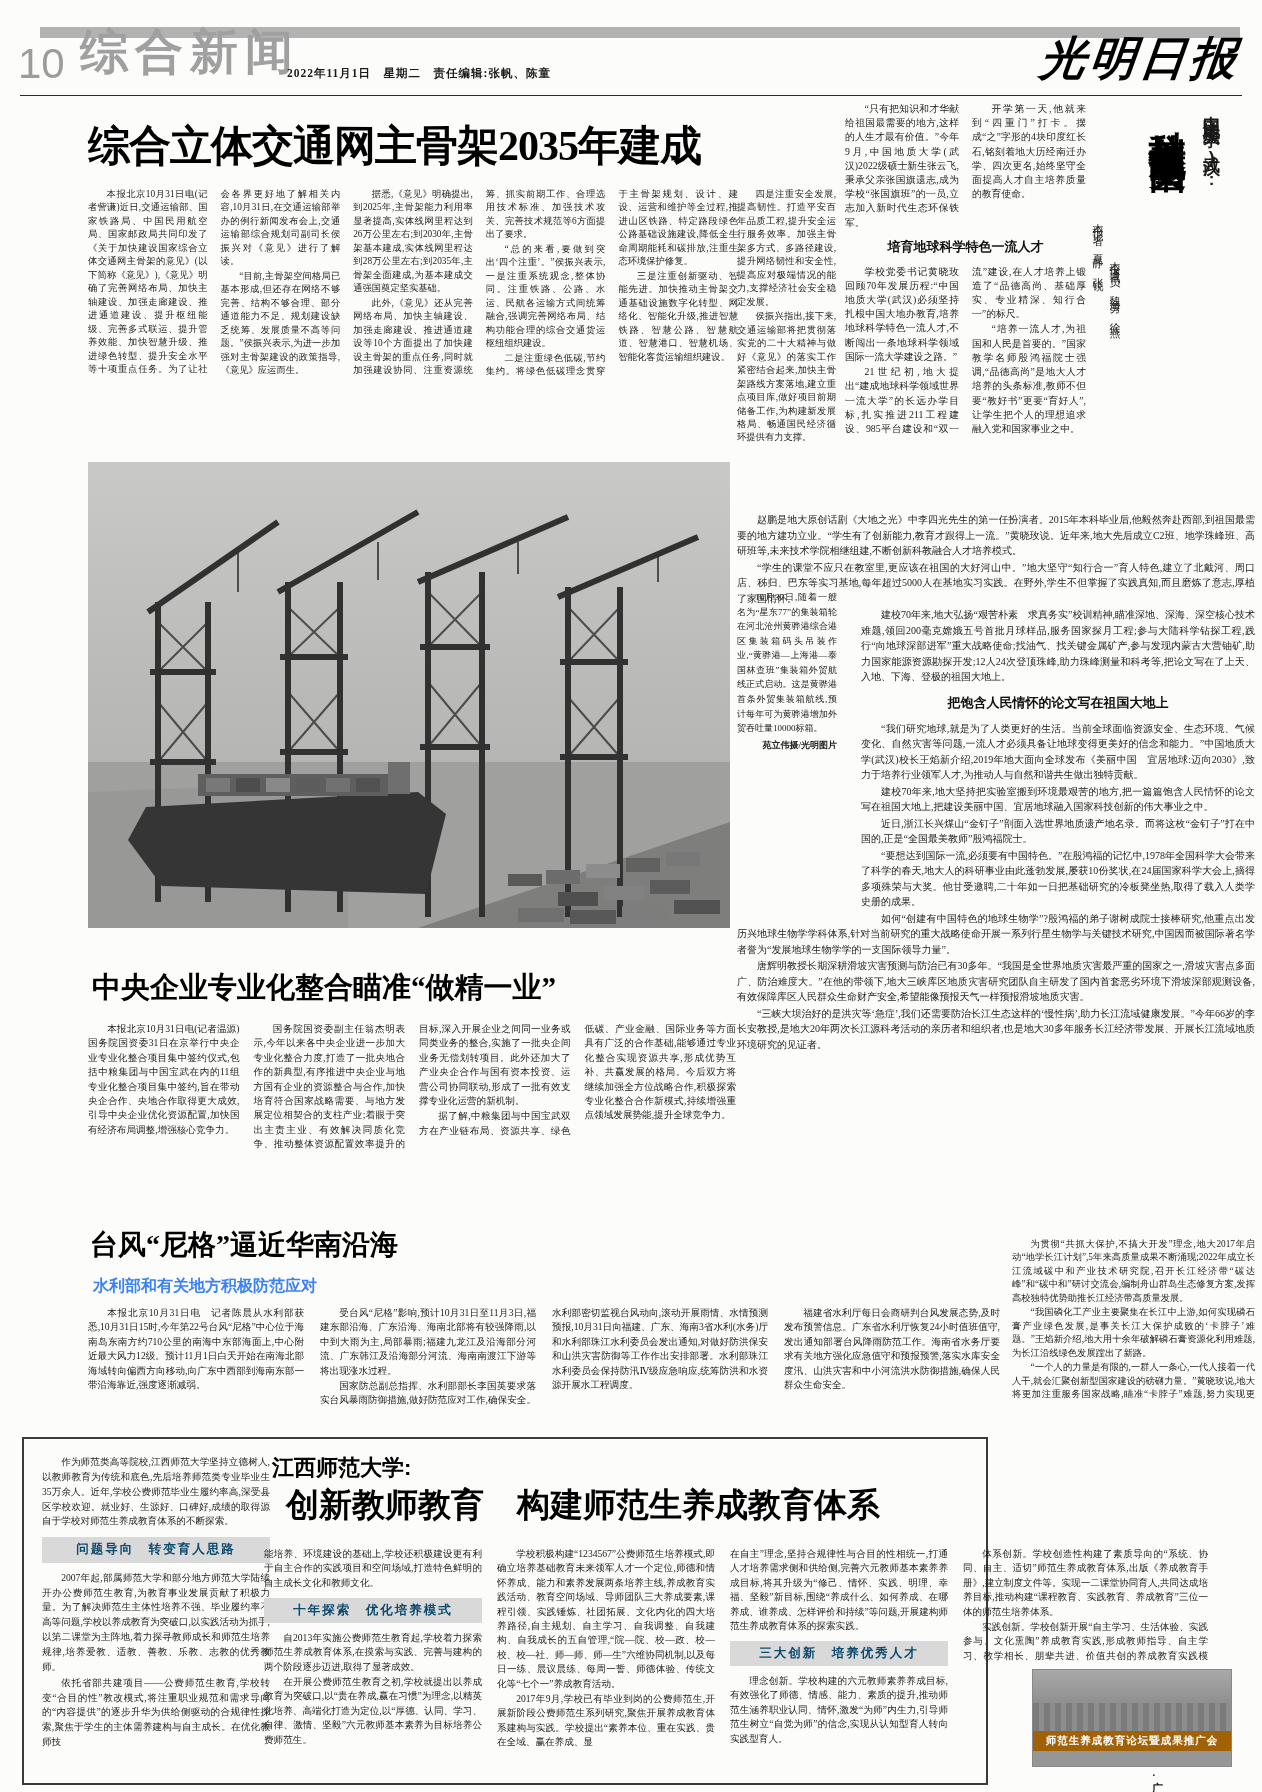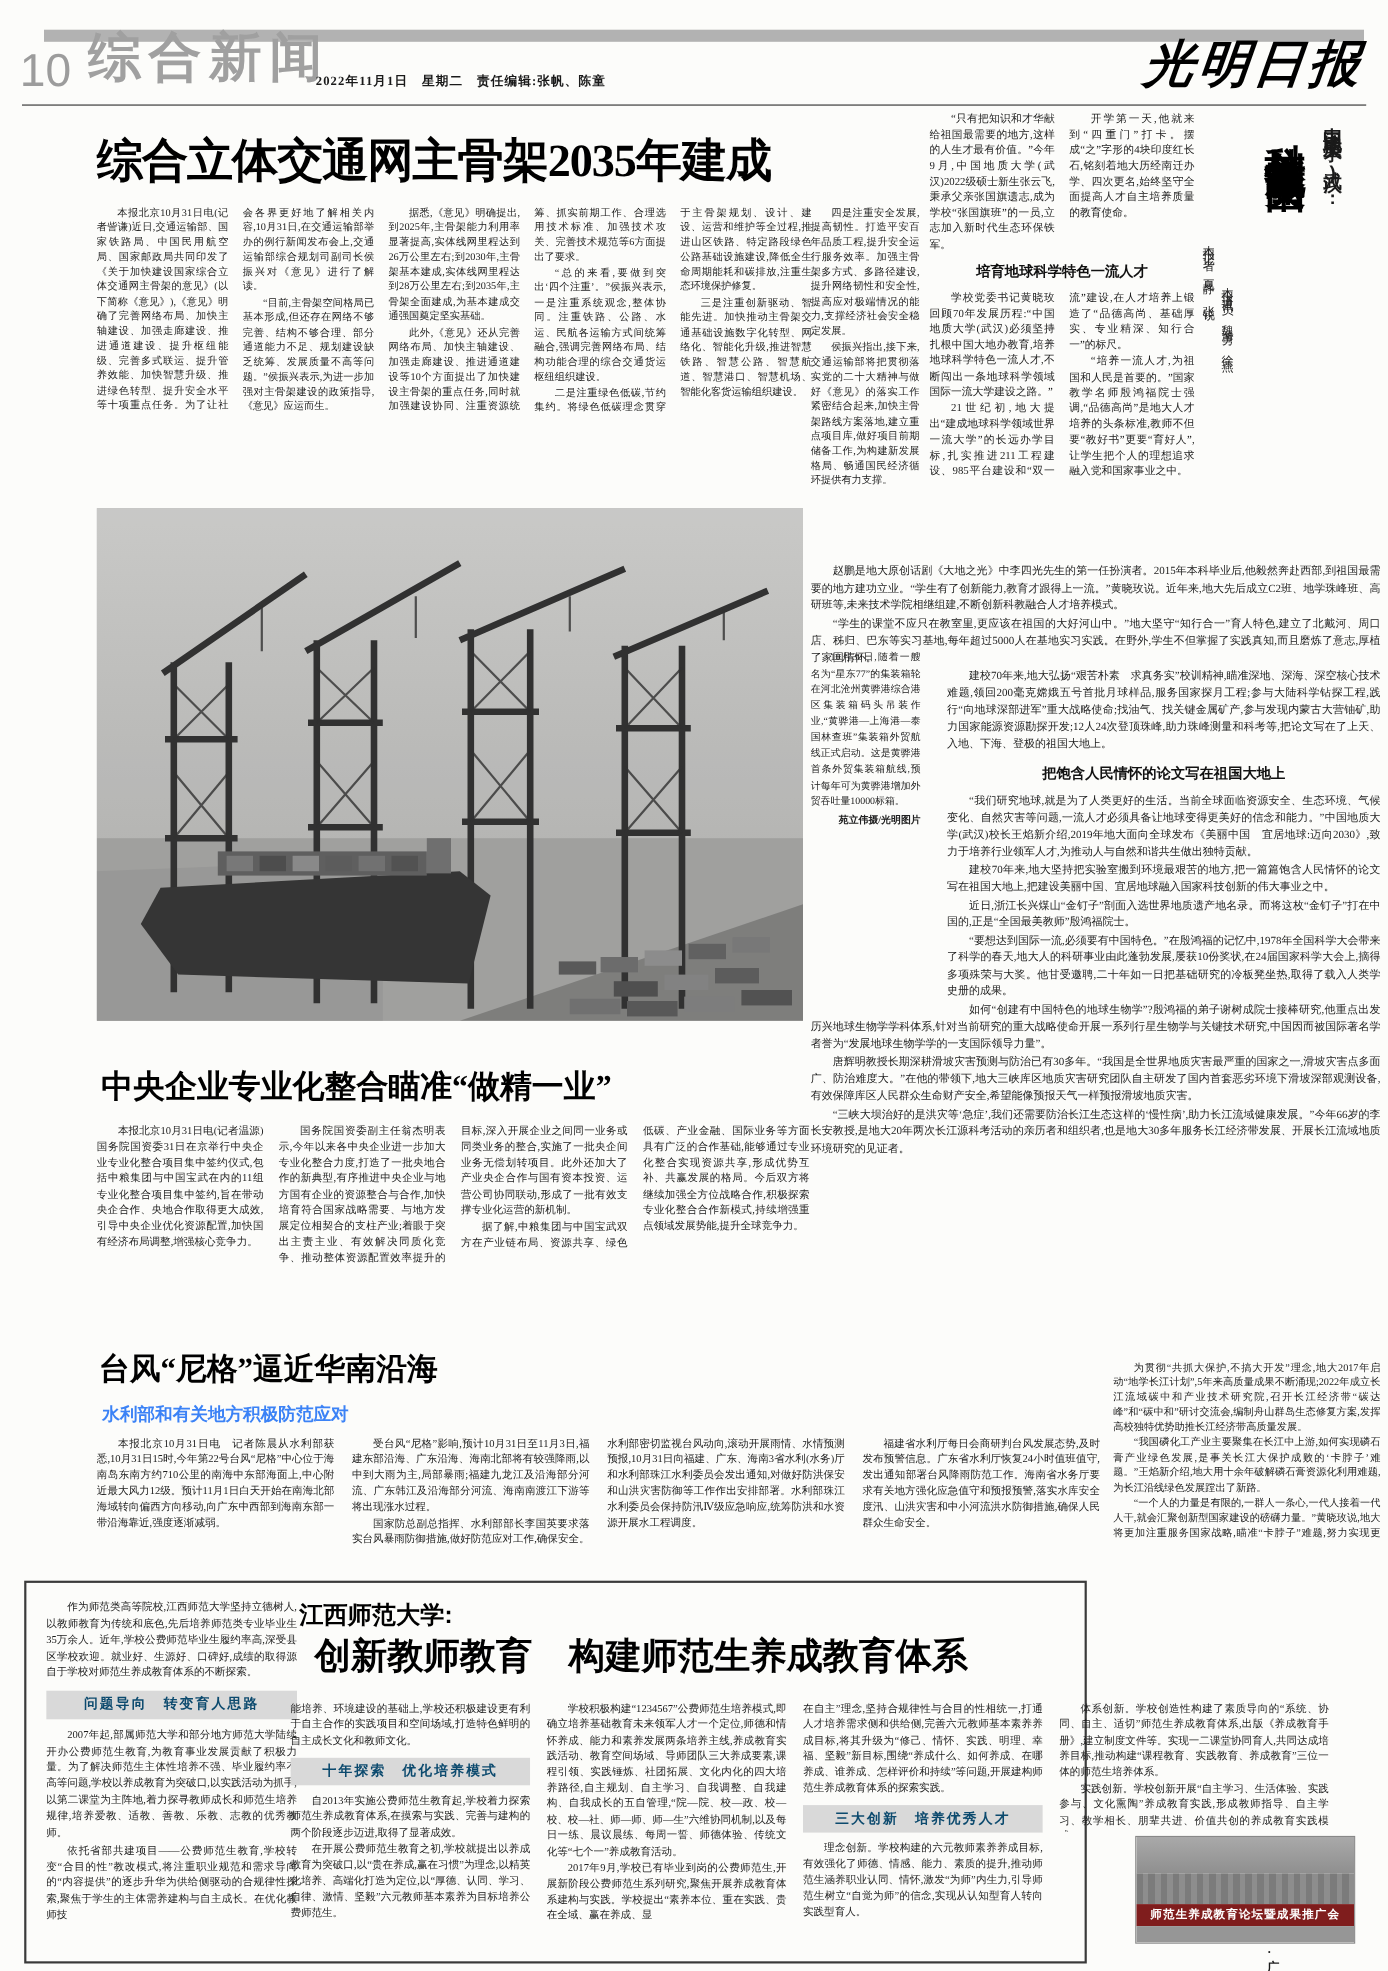--- a/index.html
+++ b/index.html
@@ -71,21 +71,21 @@
   #jx-kicker { left:248px; top:14px; font-size:22px; font-weight:bold; font-family:"Liberation Sans",sans-serif; color:#000; }
   #jx-headline { left:262px; top:44px; width:900px; font-size:33px; font-weight:900; white-space:nowrap; color:#000; }
   .jx-col { top:108px; height:226px; font-size:9.6px; line-height:1.5; }
   #jx-c1 { left:240px; width:218px; }
   #jx-c2 { left:473px; width:218px; }
   #jx-c3 { left:706px; width:218px; }
   #jx-c4 { left:939px; width:245px; height:118px; }
   #jx-photo { left:1008px; top:230px; width:200px; height:98px; overflow:hidden; border:1px solid #888; }
   #jx-photo .ph-top { height:34%; background:linear-gradient(#a9a9a9,#8f8f8f); }
   #jx-photo .ph-crowd { height:30%; background:repeating-linear-gradient(90deg,#7b7b7b 0 6px,#8d8d8d 6px 11px); }
-  #jx-photo .ph-banner { height:20%; background:#7f1d1d; color:#fff; font-size:10.5px; font-weight:bold;
+  #jx-photo .ph-banner { height:20%; background:#a16207; color:#fff; font-size:10.5px; font-weight:bold;
                          display:flex; align-items:center; justify-content:center; letter-spacing:1px;
                          font-family:"Liberation Sans",sans-serif; white-space:nowrap; }
   #jx-photo .ph-bottom { height:16%; background:#969696; }
   #jx-ad { left:1128px; top:330px; font-size:11px; font-weight:bold; letter-spacing:2px; }
 </style>
 </head>
 <body>
 
 <div id="canvas">
 

